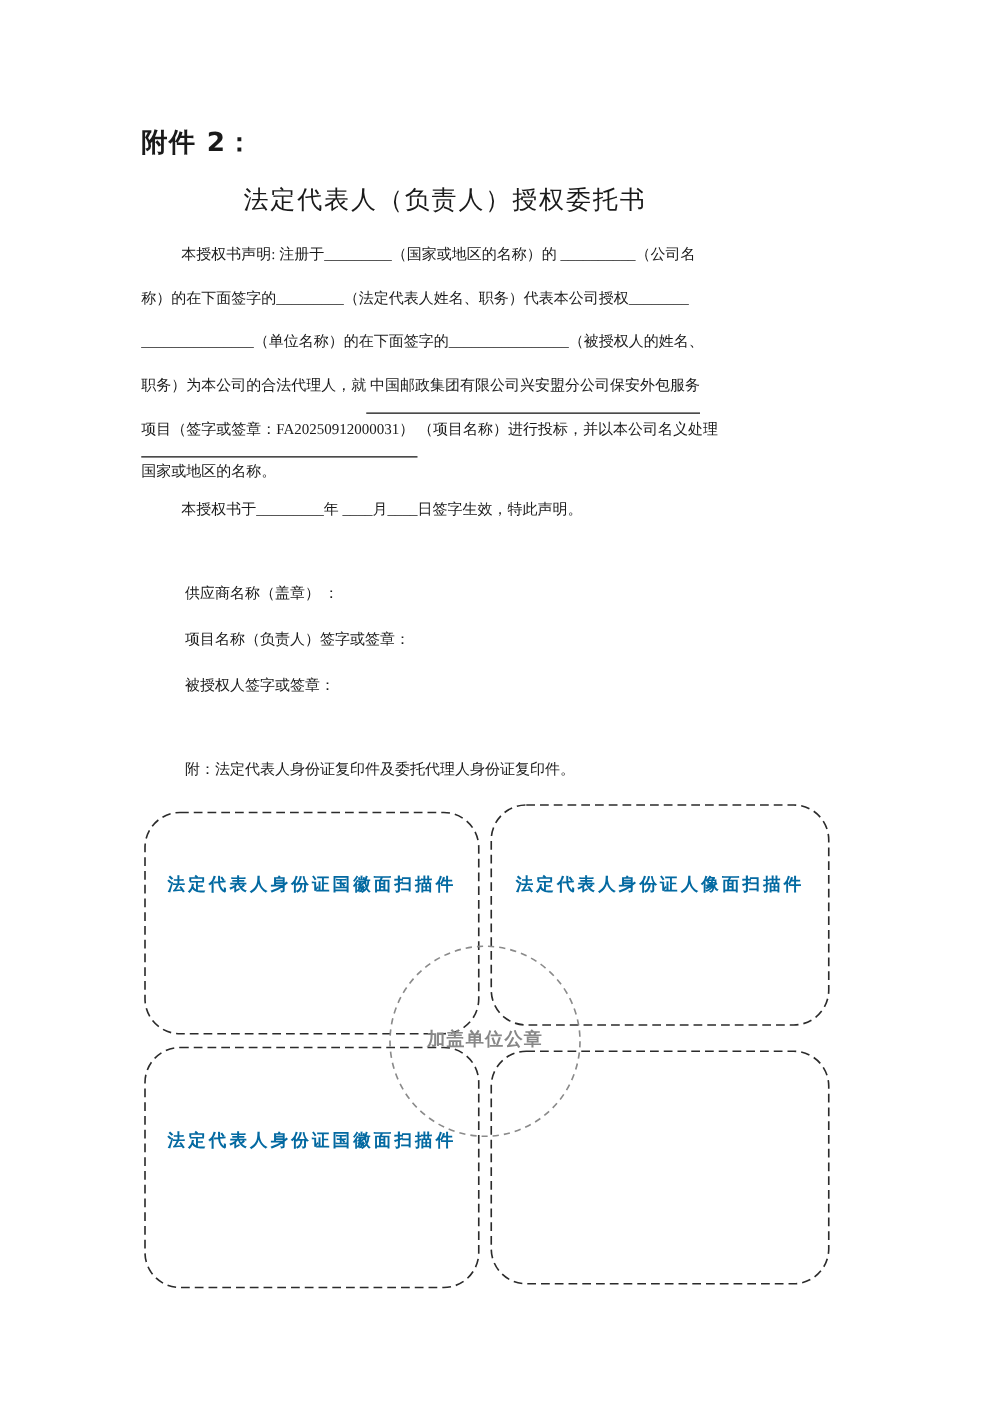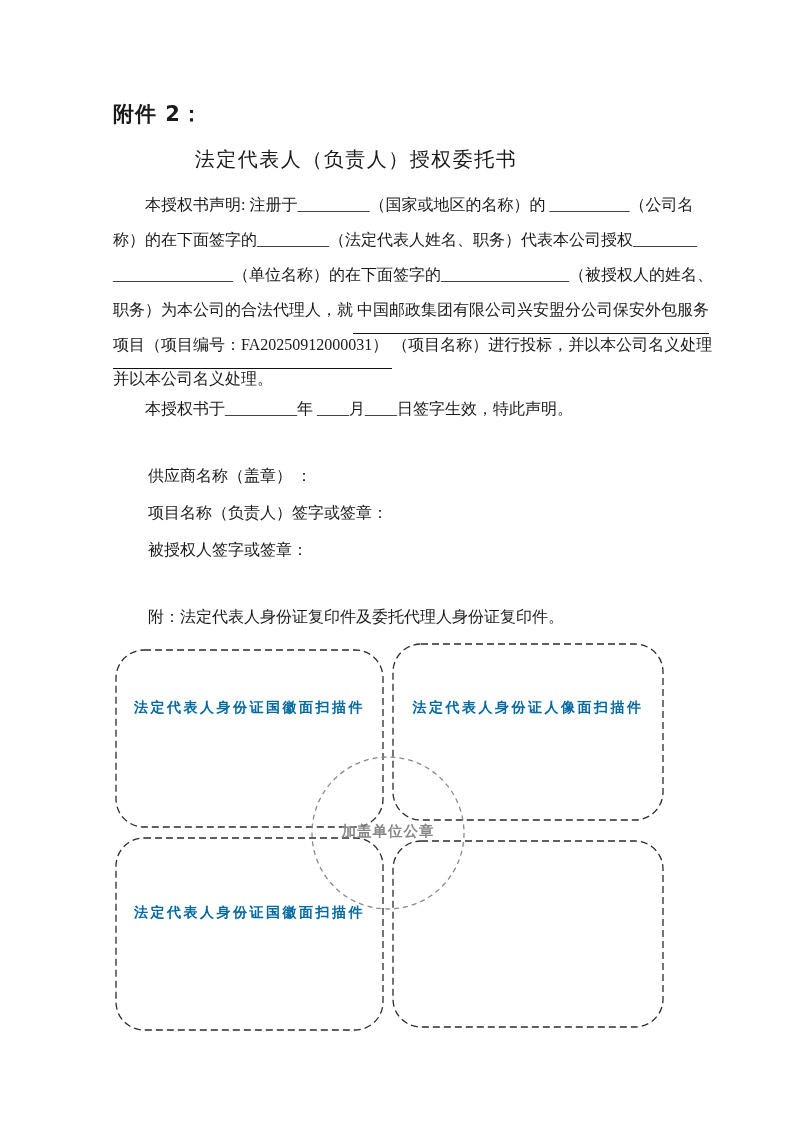--- a/index.html
+++ b/index.html
@@ -10,21 +10,21 @@
   }
   .attachment-label {
     position:absolute; left:113px; top:100px;
     font-family:"DejaVu Sans","Liberation Sans",sans-serif;
     font-size:21px; font-weight:700; letter-spacing:1px;
   }
   .doc-title {
     position:absolute; left:0; right:0; top:146px; text-align:center;
     font-size:20px; letter-spacing:1.5px;
   }
-  .line { position:absolute; left:113px; white-space:pre; font-size:16px; }
+  .line { position:absolute; left:113px; white-space:pre; font-size:12px; }
   .indent { left:145px; }
   .sig { left:148px; }
   .u { border-bottom:1px solid #111; padding-bottom:15px; }
   .svg-layer { position:absolute; left:0; top:0; }
   .box-label {
     position:absolute; text-align:center; font-size:14px; font-weight:600;
     letter-spacing:2.5px; white-space:nowrap; color:#0369a1;
   }
   .bl-1 { left:116px; width:267px; top:699px; }
   .bl-2 { left:393px; width:270px; top:699px; }
@@ -42,22 +42,22 @@
 <div class="page">
 
   <div class="attachment-label">附件 2：</div>
 
   <div class="doc-title">法定代表人（负责人）授权委托书</div>
 
   <div class="line indent" style="top:195px"><span>本授权书声明: 注册于_________（国家或地区的名称）的 __________（公司名</span><span class="u"></span><span></span></div>
   <div class="line" style="top:230px"><span>称）的在下面签字的_________（法定代表人姓名、职务）代表本公司授权________</span><span class="u"></span><span></span></div>
   <div class="line" style="top:265px"><span>_______________（单位名称）的在下面签字的________________（被授权人的姓名、</span><span class="u"></span><span></span></div>
   <div class="line" style="top:300px"><span>职务）为本公司的合法代理人，就</span><span class="u"> 中国邮政集团有限公司兴安盟分公司保安外包服务</span><span></span></div>
-  <div class="line" style="top:335px"><span></span><span class="u">项目（项目编号：FA20250912000031） </span><span>（项目名称）进行投标，并以本公司名义处理</span></div>
-  <div class="line" style="top:369px"><span>并以本公司名义处理。</span><span class="u"></span><span></span></div>
+  <div class="line" style="top:335px"><span></span><span class="u">项目（签字或签章：FA20250912000031） </span><span>（项目名称）进行投标，并以本公司名义处理</span></div>
+  <div class="line" style="top:369px"><span>国家或地区的名称。</span><span class="u"></span><span></span></div>
 
   <div class="line indent" style="top:399px">本授权书于_________年 ____月____日签字生效，特此声明。</div>
 
   <div class="line sig" style="top:466px">供应商名称（盖章） ：</div>
   <div class="line sig" style="top:503px">项目名称（负责人）签字或签章：</div>
   <div class="line sig" style="top:540px">被授权人签字或签章：</div>
 
   <div class="line sig" style="top:607px">附：法定代表人身份证复印件及委托代理人身份证复印件。</div>
 
   <svg class="svg-layer" width="803" height="1135" viewBox="0 0 803 1135">

